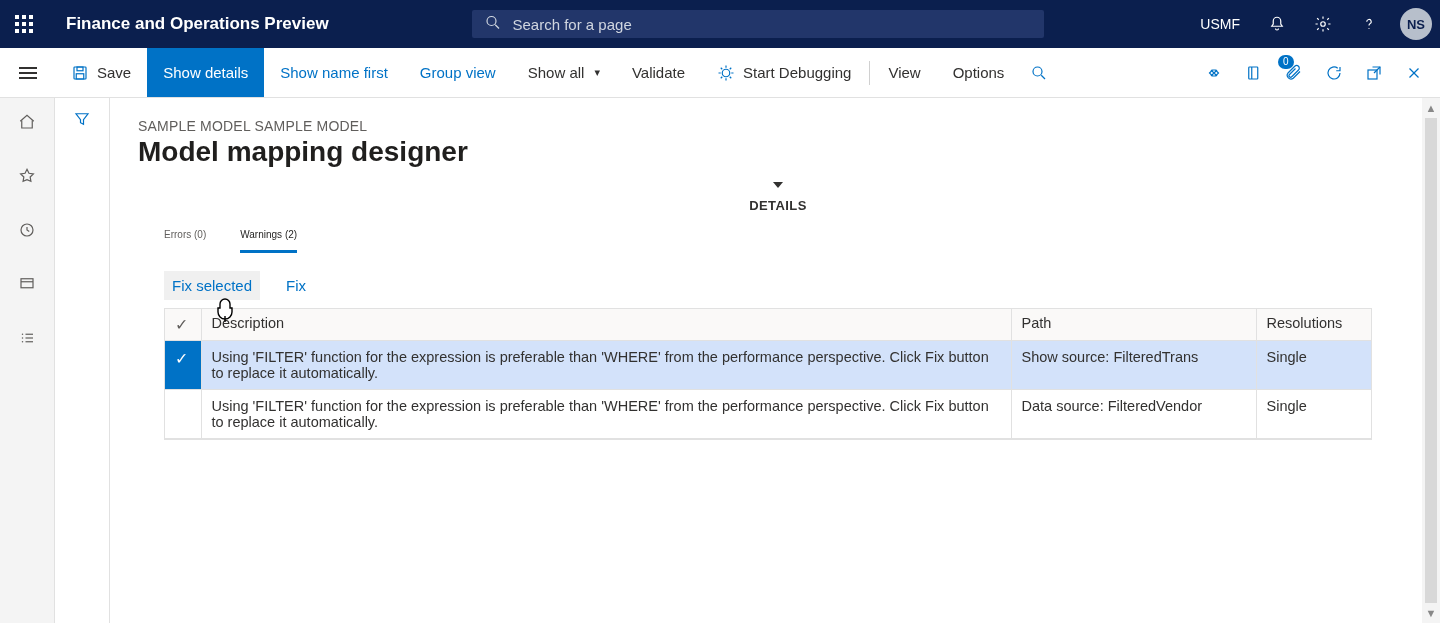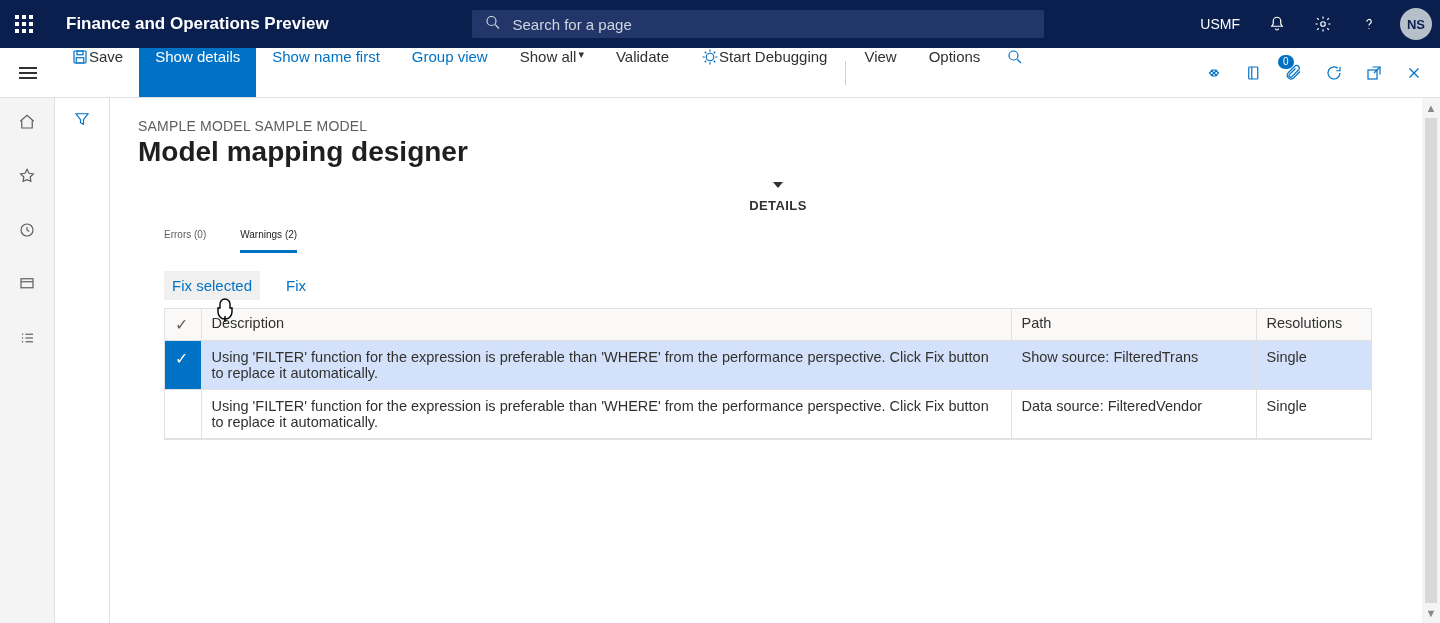--- a/index.html
+++ b/index.html
@@ -109,24 +109,26 @@
     width: 55px;
     display: flex;
     align-items: center;
     justify-content: center;
     cursor: pointer;
   }
   .hamburger-lines { width: 18px; }
   .hamburger-lines div { height: 2px; background: #323130; margin: 3px 0; }
   .action-btn {
     display: flex;
+    align-items: center;
     padding: 0 16px;
     cursor: pointer;
     color: #323130;
     font-size: 15px;
+    gap: 8px;
     border: none;
     background: none;
   }
   .action-btn.link { color: #0072c6; }
   .action-btn.primary { background: #0072c6; color: #fff; }
   .action-btn .caret { font-size: 11px; margin-left: 2px; }
   .action-sep {
     width: 1px;
     height: 24px;
     background: #d0d0d0;

